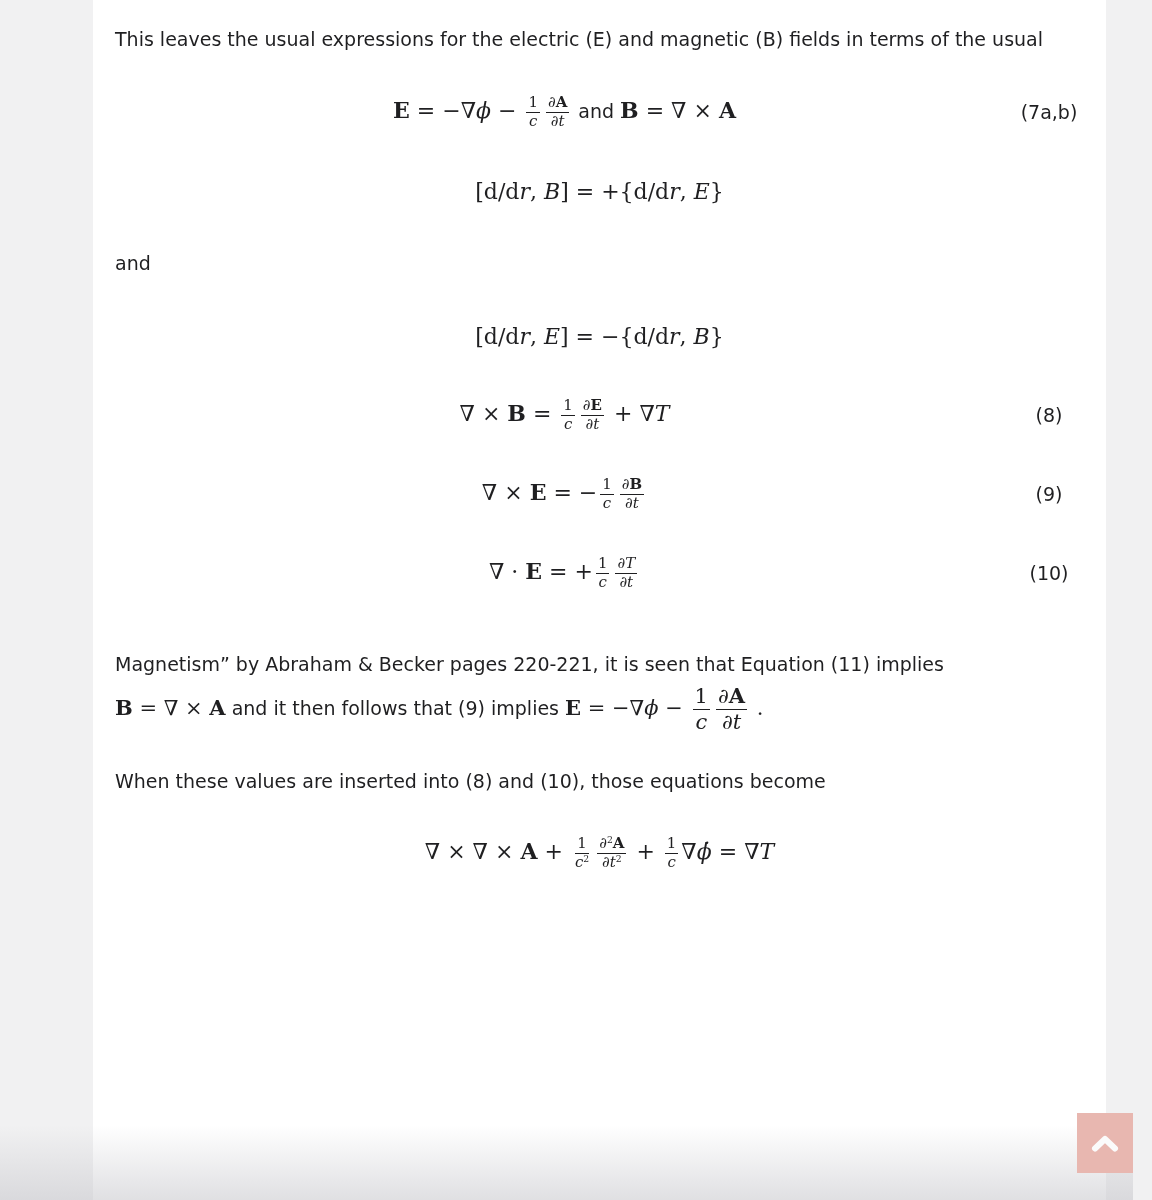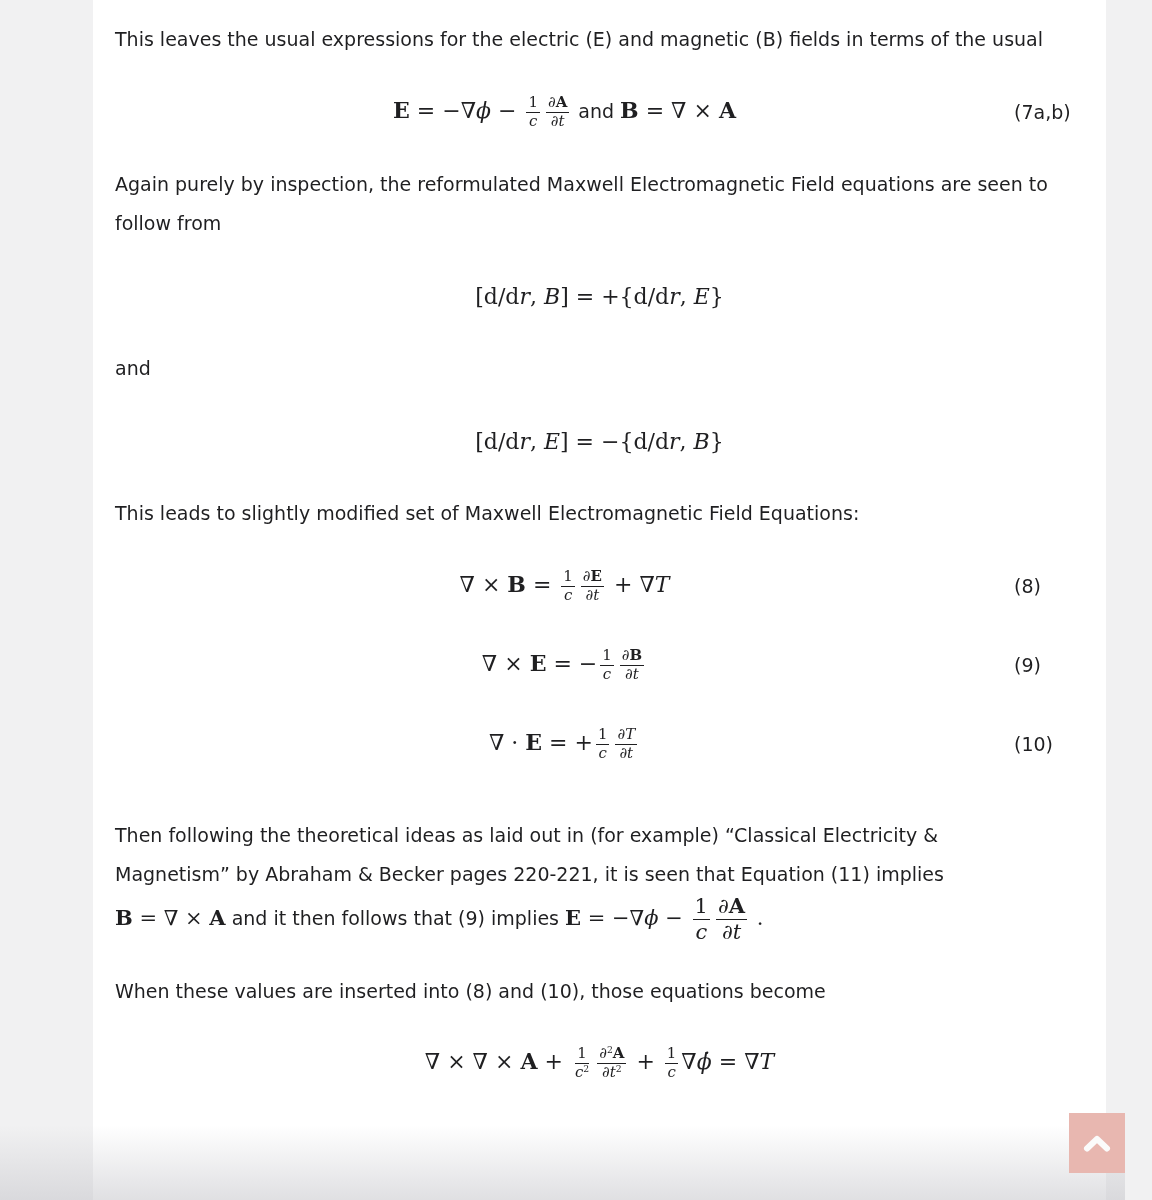--- a/index.html
+++ b/index.html
@@ -2,39 +2,39 @@
 <html><head>
 <meta charset="utf-8">
 <style>
   html, body { margin: 0; padding: 0; }
   body {
     width: 1152px; height: 1200px; overflow: hidden;
     background: #f1f1f2;
     font-family: "DejaVu Sans", "Liberation Sans", sans-serif;
     color: #1f1f21;
   }
-  .canvas { position: relative; width: 1125px; height: 1200px; overflow: hidden; }
+  .canvas { position: relative; width: 1125px; height: 1200px; overflow: hidden; padding-left: 8px; }
   .content {
     position: absolute; left: 93px; top: 0; width: 1013px; min-height: 1200px;
     background: #ffffff; box-sizing: border-box; padding: 20px 22px 60px;
   }
   .para { margin: 27px 0; }
   .content > .para:first-child { margin-top: 0; }
   .line { font-size: 19px; line-height: 39px; white-space: pre; }
   .mt-lg { margin-top: 46px; }
   .mt-sm { margin-top: 12px; }
 
   
   .eqrow { display: flex; align-items: center; margin: 16px 0 27px; min-height: 52px; }
   .eq {
     flex: 1; text-align: center; white-space: pre;
     font-family: "DejaVu Serif", "Liberation Serif", serif;
     font-size: 22px; line-height: normal;
   }
-  .eqlabel { font-size: 19px; min-width: 70px; text-align: left; white-space: pre; }
+  .eqlabel { font-size: 19px; min-width: 70px; text-align: center; white-space: pre; }
 
   
   .tk-n  { font-family: "DejaVu Serif", "Liberation Serif", serif; }
   .tk-i  { font-family: "DejaVu Serif", "Liberation Serif", serif; font-style: italic; }
   .tk-b  { font-family: "DejaVu Serif", "Liberation Serif", serif; font-weight: bold; }
   .tk-sans { font-family: "DejaVu Sans", "Liberation Sans", sans-serif; font-size: 19px; margin: 0 6px; }
   .tk-sup { font-family: "DejaVu Serif", "Liberation Serif", serif; font-size: 0.62em; vertical-align: 0.55em; line-height: 0; }
   .frac {
     display: inline-flex; flex-direction: column; align-items: center;
     vertical-align: middle; margin: 0 3px; line-height: 1;
@@ -69,59 +69,51 @@
 
     <div class="para">
       <div class="line">This leaves the usual expressions for the electric (E) and magnetic (B) fields in terms of the usual</div>
     </div>
 
     <div class="eqrow">
       <span class="eq"><span class="tk-b">E</span><span class="tk-n"> = −∇</span><span class="tk-i">ϕ</span><span class="tk-n"> − </span><span class="frac"><span class="fnum"><span class="tk-n">1</span></span><span class="fden"><span class="tk-i">c</span></span></span><span class="frac"><span class="fnum"><span class="tk-n">∂</span><span class="tk-b">A</span></span><span class="fden"><span class="tk-n">∂</span><span class="tk-i">t</span></span></span><span class="tk-sans">and</span><span class="tk-b">B</span><span class="tk-n"> = ∇ × </span><span class="tk-b">A</span></span>
       <span class="eqlabel">(7a,b)</span>
     </div>
 
-    <div class="para">
-      <div class="line">Again purely by inspection, the reformulated Maxwell Electromagnetic Field equations are seen to</div>
-      <div class="line">follow from</div>
-    </div>
 
     <div class="eqrow">
       <span class="eq"><span class="tk-n">[d/d</span><span class="tk-i">r</span><span class="tk-n">, </span><span class="tk-i">B</span><span class="tk-n">] = +{d/d</span><span class="tk-i">r</span><span class="tk-n">, </span><span class="tk-i">E</span><span class="tk-n">}</span></span>
     </div>
 
     <div class="para">
       <div class="line">and</div>
     </div>
 
     <div class="eqrow">
       <span class="eq"><span class="tk-n">[d/d</span><span class="tk-i">r</span><span class="tk-n">, </span><span class="tk-i">E</span><span class="tk-n">] = −{d/d</span><span class="tk-i">r</span><span class="tk-n">, </span><span class="tk-i">B</span><span class="tk-n">}</span></span>
     </div>
 
-    <div class="para">
-      <div class="line">This leads to slightly modified set of Maxwell Electromagnetic Field Equations:</div>
-    </div>
 
     <div class="eqrow">
       <span class="eq"><span class="tk-n">∇ × </span><span class="tk-b">B</span><span class="tk-n"> = </span><span class="frac"><span class="fnum"><span class="tk-n">1</span></span><span class="fden"><span class="tk-i">c</span></span></span><span class="frac"><span class="fnum"><span class="tk-n">∂</span><span class="tk-b">E</span></span><span class="fden"><span class="tk-n">∂</span><span class="tk-i">t</span></span></span><span class="tk-n"> + ∇</span><span class="tk-i">T</span></span>
       <span class="eqlabel">(8)</span>
     </div>
 
     <div class="eqrow">
       <span class="eq"><span class="tk-n">∇ × </span><span class="tk-b">E</span><span class="tk-n"> = −</span><span class="frac"><span class="fnum"><span class="tk-n">1</span></span><span class="fden"><span class="tk-i">c</span></span></span><span class="frac"><span class="fnum"><span class="tk-n">∂</span><span class="tk-b">B</span></span><span class="fden"><span class="tk-n">∂</span><span class="tk-i">t</span></span></span></span>
       <span class="eqlabel">(9)</span>
     </div>
 
     <div class="eqrow">
       <span class="eq"><span class="tk-n">∇ · </span><span class="tk-b">E</span><span class="tk-n"> = +</span><span class="frac"><span class="fnum"><span class="tk-n">1</span></span><span class="fden"><span class="tk-i">c</span></span></span><span class="frac"><span class="fnum"><span class="tk-n">∂</span><span class="tk-i">T</span></span><span class="fden"><span class="tk-n">∂</span><span class="tk-i">t</span></span></span></span>
       <span class="eqlabel">(10)</span>
     </div>
 
 
     <div class="para mt-lg">
-      <div class="line rich-line"><span class="tk-sans">Then following the theoretical ideas as laid out in (for example) “Classical Electricity &amp;</span></div>
       <div class="line rich-line"><span class="tk-sans">Magnetism” by Abraham &amp; Becker pages 220-221, it is seen that Equation (11) implies</span></div>
       <div class="line rich-line"><span class="tk-b">B</span><span class="tk-n"> = ∇ × </span><span class="tk-b">A</span><span class="tk-sans"> and it then follows that (9) implies </span><span class="tk-b">E</span><span class="tk-n"> = −∇</span><span class="tk-i">ϕ</span><span class="tk-n"> − </span><span class="frac"><span class="fnum"><span class="tk-n">1</span></span><span class="fden"><span class="tk-i">c</span></span></span><span class="frac"><span class="fnum"><span class="tk-n">∂</span><span class="tk-b">A</span></span><span class="fden"><span class="tk-n">∂</span><span class="tk-i">t</span></span></span><span class="tk-n"> .</span></div>
     </div>
 
     <div class="para mt-sm">
       <div class="line">When these values are inserted into (8) and (10), those equations become</div>
     </div>
 
     <div class="eqrow">
       <span class="eq"><span class="tk-n">∇ × ∇ × </span><span class="tk-b">A</span><span class="tk-n"> + </span><span class="frac"><span class="fnum"><span class="tk-n">1</span></span><span class="fden"><span class="tk-i">c</span><span class="tk-sup">2</span></span></span><span class="frac"><span class="fnum"><span class="tk-n">∂</span><span class="tk-sup">2</span><span class="tk-b">A</span></span><span class="fden"><span class="tk-n">∂</span><span class="tk-i">t</span><span class="tk-sup">2</span></span></span><span class="tk-n"> + </span><span class="frac"><span class="fnum"><span class="tk-n">1</span></span><span class="fden"><span class="tk-i">c</span></span></span><span class="tk-n">∇</span><span class="tk-i">ϕ̇</span><span class="tk-n"> = ∇</span><span class="tk-i">T</span></span>

